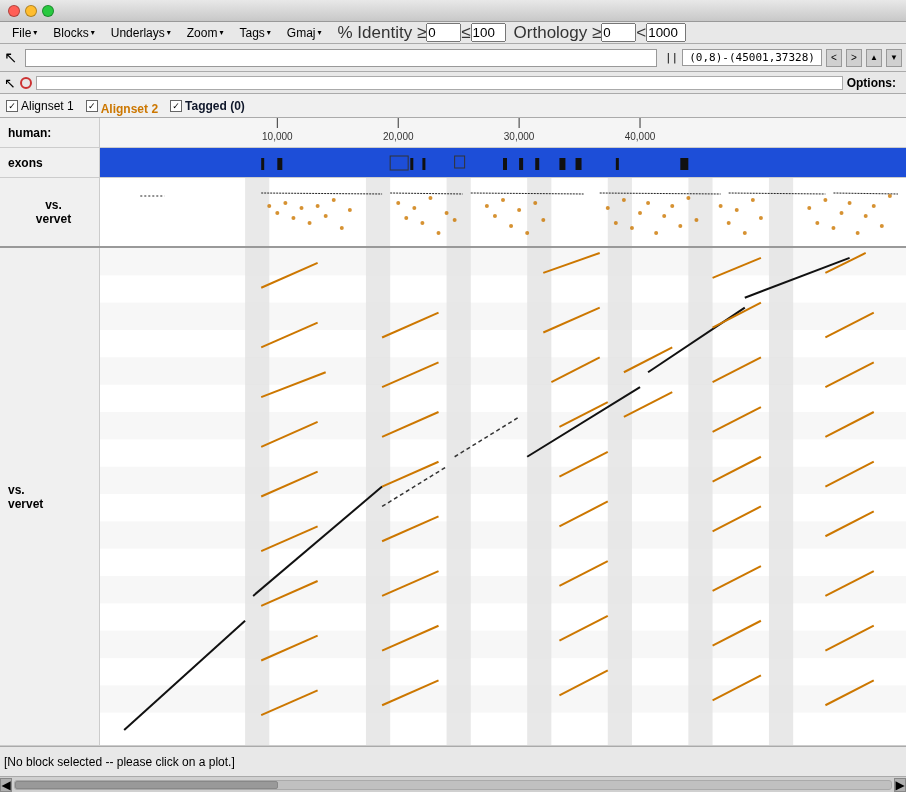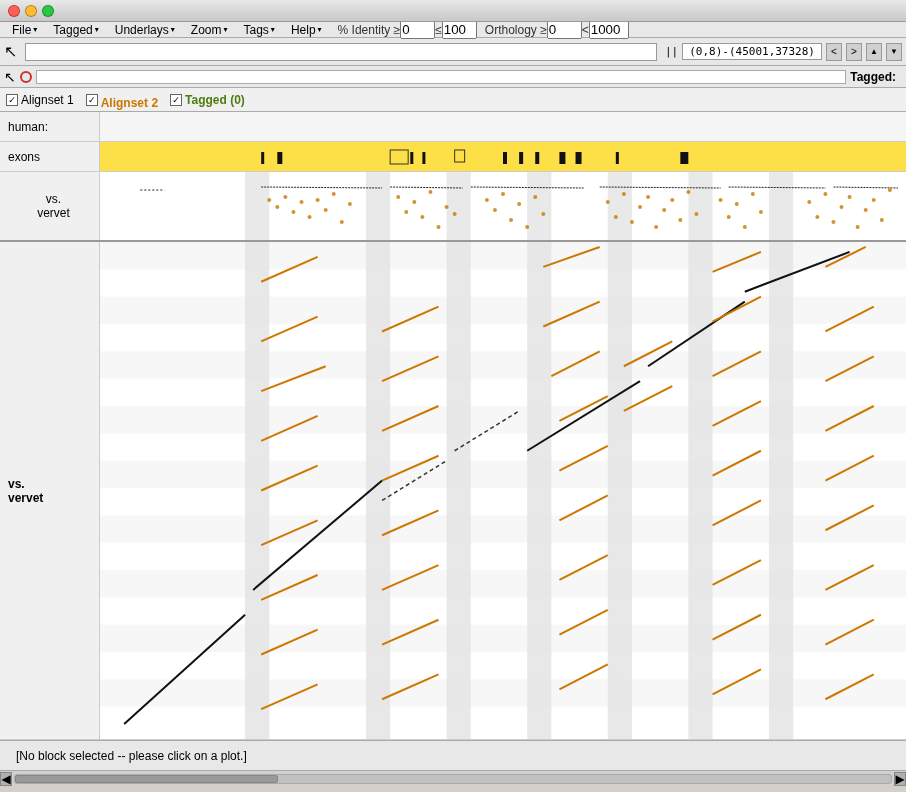--- a/index.html
+++ b/index.html
@@ -28,21 +28,21 @@
     }
     .btn-close { background: #ff5f57; }
     .btn-min { background: #ffbd2e; }
     .btn-max { background: #28c940; }
     .title-text { font-size: 11px; color: #333; font-weight: bold; }
 
     
     .menu-bar {
       background: #e8e8e8;
       border-bottom: 1px solid #aaa;
-      height: 16px;
+      height: 22px;
       display: flex;
       align-items: center;
       padding: 0 4px;
     }
     .menu-item {
       padding: 2px 8px;
       font-size: 12px;
       cursor: pointer;
       border-radius: 3px;
       display: flex;
@@ -55,21 +55,21 @@
     .toolbar {
       background: #e8e8e8;
       border-bottom: 1px solid #aaa;
       height: 26px;
       display: flex;
       align-items: center;
       padding: 0 4px;
       gap: 4px;
       font-size: 11px;
     }
-    .toolbar-label { font-size: 12px; color: #333; }
+    .toolbar-label { font-size: 17px; color: #333; }
     .toolbar-coords {
       background: white;
       border: 1px solid #999;
       padding: 1px 6px;
       font-size: 11px;
       font-family: monospace;
     }
     .toolbar-nav-btn {
       background: #d0d0d0;
       border: 1px solid #999;
@@ -119,21 +119,21 @@
     }
     .legend-check {
       width: 12px; height: 12px;
       border: 1px solid #666;
       background: white;
       display: flex; align-items: center; justify-content: center;
       font-size: 9px;
     }
     .legend-label { font-size: 12px; }
     .legend-label.orange { color: #cc7700; font-weight: bold; margin-top: 7px; }
-    .legend-label.green { color: #4d7c0f; font-weight: bold; }
+    .legend-label.green { color: #0f172a; font-weight: bold; }
 
     
     .main-content {
       display: flex;
       flex-direction: column;
       background: #f5f5f5;
     }
 
     
     .ruler-row {
@@ -141,37 +141,37 @@
       height: 30px;
       border-bottom: 1px solid #ccc;
       background: #f5f5f5;
     }
     .row-label {
       width: 100px;
       min-width: 100px;
       display: flex;
       align-items: center;
       padding-left: 8px;
-      font-weight: normal;
+      font-weight: bold;
       font-size: 12px;
       border-right: 1px solid #ccc;
       background: #f0f0f0;
     }
     .ruler-area {
       flex: 1;
       position: relative;
       overflow: hidden;
     }
 
     
     .exons-row {
       display: flex;
       height: 30px;
       border-bottom: 1px solid #ccc;
-      background: #fde047;
+      background: #1d4ed8;
     }
     .exons-area {
       flex: 1;
       position: relative;
       overflow: hidden;
     }
 
     
     .mini-plot-row {
       display: flex;
@@ -211,21 +211,21 @@
       background: white;
     }
 
     
     .status-bar {
       height: 30px;
       border-top: 1px solid #aaa;
       background: #e8e8e8;
       display: flex;
       align-items: center;
-      padding: 0 16px;
+      padding: 0 4px;
       font-size: 12px;
     }
 
     
     .scroll-bar {
       height: 16px;
       background: #d0d0d0;
       border-top: 1px solid #aaa;
       display: flex;
       align-items: center;
@@ -251,37 +251,37 @@
     <div class="title-btn btn-max"></div>
   </div>
 </div>
 
 <div class="menu-bar">
   <div class="menu-item">
     <span>File</span>
     <span class="dropdown-arrow">▾</span>
   </div>
   <div class="menu-item">
-    <span>Tagged</span>
+    <span>Blocks</span>
     <span class="dropdown-arrow">▾</span>
   </div>
   <div class="menu-item">
     <span>Underlays</span>
     <span class="dropdown-arrow">▾</span>
   </div>
   <div class="menu-item">
     <span>Zoom</span>
     <span class="dropdown-arrow">▾</span>
   </div>
   <div class="menu-item">
     <span>Tags</span>
     <span class="dropdown-arrow">▾</span>
   </div>
   <div class="menu-item">
-    <span>Help</span>
+    <span>Gmaj</span>
     <span class="dropdown-arrow">▾</span>
   </div>
   <div class="menu-sep"></div>
   <span class="toolbar-label">% Identity ≥</span>
   <input type="text" value="0" style="width: 35px;">
   <span class="toolbar-label">≤</span>
   <input type="text" value="100" style="width: 35px;">
   <div class="menu-sep"></div>
   <span class="toolbar-label">Orthology ≥</span>
   <input type="text" value="0" style="width: 35px;">
@@ -297,21 +297,21 @@
   <div class="toolbar-nav-btn">&lt;</div>
   <div class="toolbar-nav-btn">&gt;</div>
   <div class="toolbar-nav-btn" style="font-size:8px;">▲</div>
   <div class="toolbar-nav-btn" style="font-size:8px;">▼</div>
 </div>
 
 <div class="toolbar2">
   <span style="font-size:14px; cursor:pointer;">↖</span>
   <div class="circle-icon"></div>
   <div style="flex:1; height:14px; background:white; border:1px solid #aaa; margin:0 4px;"></div>
-  <span class="blocks-label">Tagged:</span>
+  <span class="blocks-label">Options:</span>
 </div>
 
 <div class="legend-bar">
   <div class="legend-item">
     <div class="legend-check">✓</div>
     <span class="legend-label">Alignset 1</span>
   </div>
   <div class="legend-item">
     <div class="legend-check">✓</div>
     <span class="legend-label orange">Alignset 2</span>
@@ -319,20 +319,37 @@
   <div class="legend-item">
     <div class="legend-check">✓</div>
     <span class="legend-label green">Tagged (0)</span>
   </div>
 </div>
 
 <div class="main-content" style="flex:1; display:flex; flex-direction:column; height: calc(792px - 22px - 22px - 28px - 22px - 24px - 30px - 16px);">
 
   <div class="ruler-row">
     <div class="row-label">human:</div>
+    <div class="ruler-area">
+      
+      <svg width="100%" height="30">
+
+        <line x1="22%" y1="0" x2="22%" y2="10" stroke="#333" stroke-width="1"></line>
+        <text x="22%" y="22" text-anchor="middle" font-size="10" fill="#333">10,000</text>
+
+        <line x1="37%" y1="0" x2="37%" y2="10" stroke="#333" stroke-width="1"></line>
+        <text x="37%" y="22" text-anchor="middle" font-size="10" fill="#333">20,000</text>
+
+        <line x1="52%" y1="0" x2="52%" y2="10" stroke="#333" stroke-width="1"></line>
+        <text x="52%" y="22" text-anchor="middle" font-size="10" fill="#333">30,000</text>
+
+        <line x1="67%" y1="0" x2="67%" y2="10" stroke="#333" stroke-width="1"></line>
+        <text x="67%" y="22" text-anchor="middle" font-size="10" fill="#333">40,000</text>
+      </svg>
+    </div>
   </div>
 
   <div class="exons-row">
     <div class="row-label">exons</div>
     <div class="exons-area">
       <svg width="100%" height="30">
 
         <rect x="20%" y="10" width="3" height="12" fill="#111"></rect>
         <rect x="22%" y="10" width="5" height="12" fill="#111"></rect>
 

